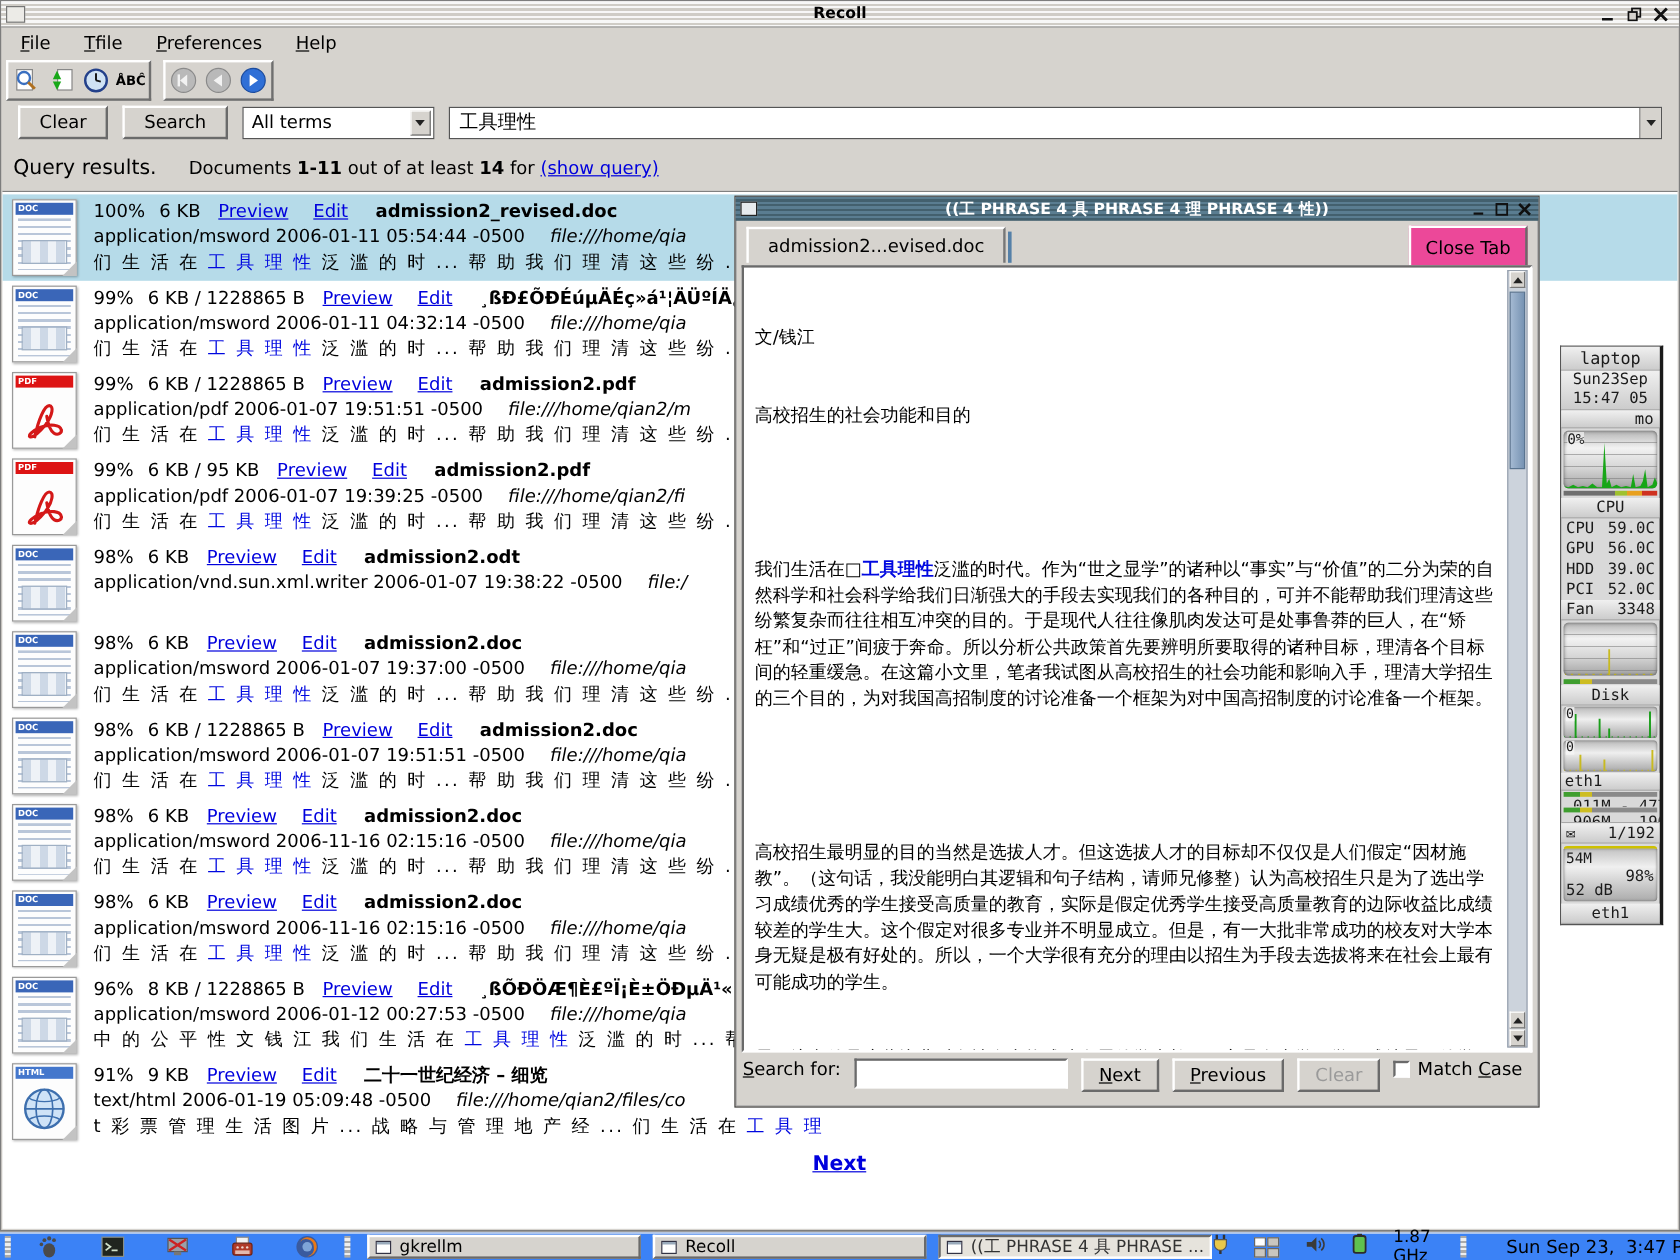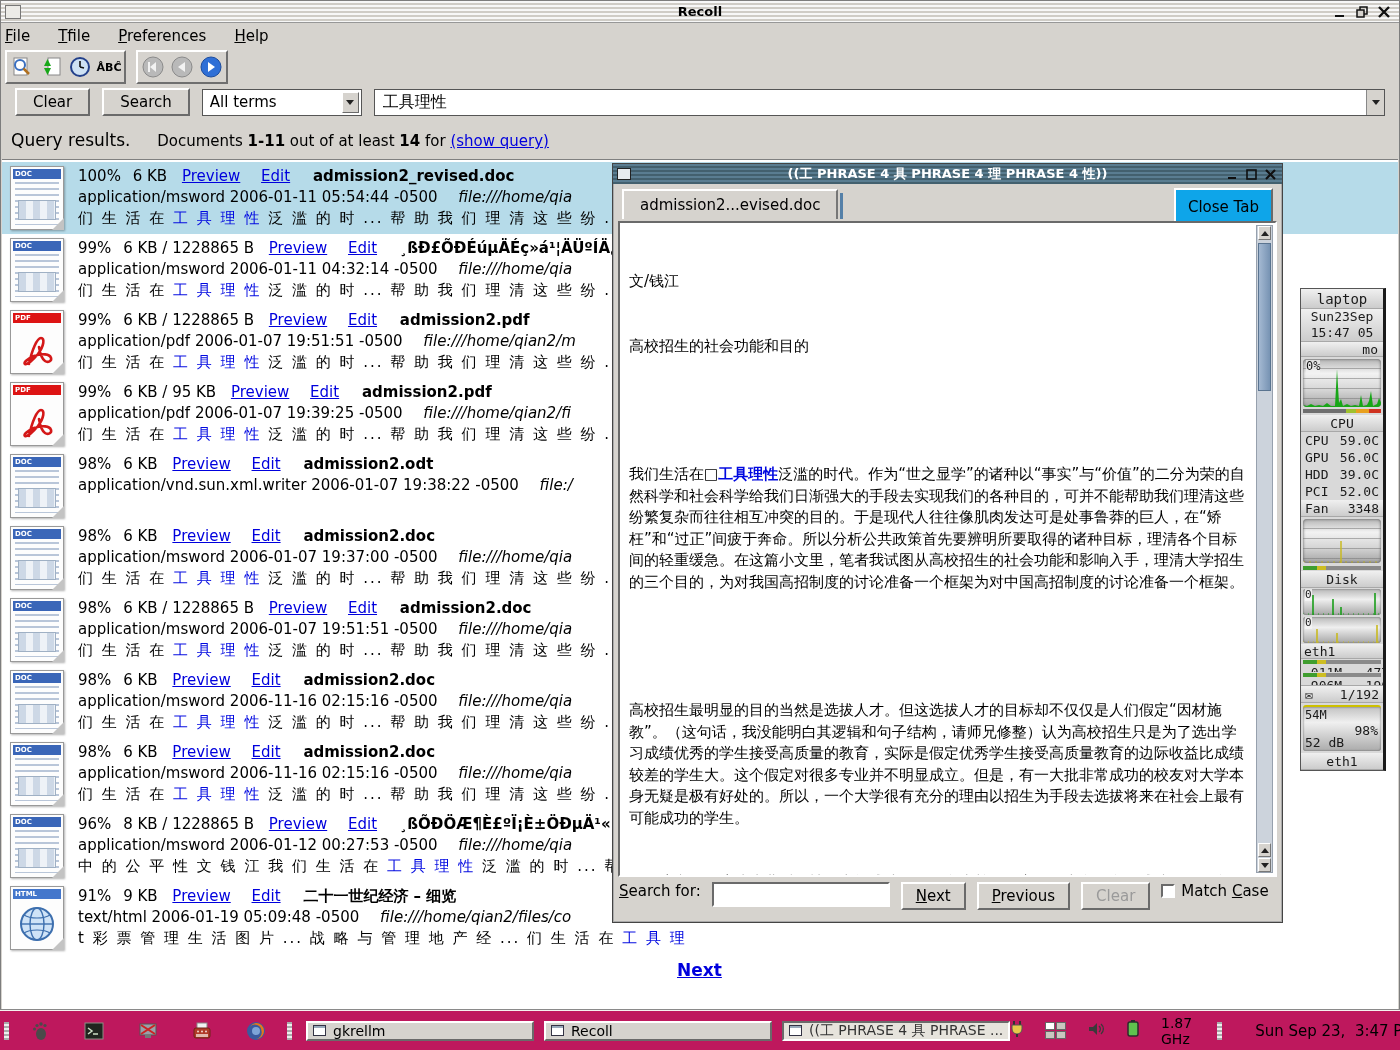--- a/index.html
+++ b/index.html
@@ -10,21 +10,21 @@
   
   .win{position:absolute;left:0;top:0;width:1400px;height:1026px;background:#d6d3ce;
     border:1px solid #7d7d7d}
   .titlebar{height:22px;background:repeating-linear-gradient(180deg,#f7f7f7 0 2px,#cfccc6 2px 4px);
     display:flex;align-items:center;position:relative;border-bottom:1px solid #979797}
   .ticon-box{width:16px;height:14px;margin-left:4px;background:#ecebe7;border:1px solid #777;z-index:2}
   .title-text{position:absolute;left:0;right:0;text-align:center;font-weight:bold;font-size:13px}
   .winbtns{margin-left:auto;display:flex;gap:8px;margin-right:8px;z-index:2}
   .wb{width:14px;height:14px;display:flex;align-items:center;justify-content:center}
 
-  .menubar{height:26px;display:flex;align-items:center;gap:28px;padding-left:4px;font-size:15px}
+  .menubar{height:26px;display:flex;align-items:center;gap:28px;padding-left:16px;font-size:15px}
   .toolbar{height:36px;display:flex;align-items:center;gap:10px;padding-left:4px}
   .tgroup{display:flex;gap:3px;padding:2px;background:#d6d3ce;
     border:2px solid;border-color:#fff #6f6f6f #6f6f6f #fff}
   .tbtn{width:26px;height:26px;display:flex;align-items:center;justify-content:center;font-size:11px;font-weight:bold}
 
   .searchrow{height:34px;display:flex;align-items:center;gap:12px;padding:0 14px}
   .btn{background:#d6d3ce;border:2px solid;border-color:#fff #6a6a6a #6a6a6a #fff;
     font-size:15px;padding:3px 16px;font-family:inherit}
   .combo{display:flex;align-items:center;height:27px;width:160px;background:#fff;
     border:1px solid #555;padding-left:7px;font-size:15px;position:relative}
@@ -78,21 +78,21 @@
     display:flex;align-items:center;position:relative}
   .picon{width:14px;height:12px;background:#e7ebee;border:1px solid #222;margin-left:4px;z-index:2}
   .ptitle-text{position:absolute;left:0;right:0;text-align:center;color:#fff;font-weight:bold;font-size:13px}
   .pbtns{margin-left:auto;display:flex;gap:6px;margin-right:5px;z-index:2}
   .pwb{width:13px;height:13px;display:flex;align-items:center;justify-content:center}
   .ptabs{height:35px;position:relative;padding:5px 0 0 9px}
   .tab{display:inline-block;height:30px;padding:5px 16px 0;font-size:15px;background:#d6d3ce;
     border:2px solid;border-color:#fff #777 #d6d3ce #fff;border-bottom:none;position:relative}
   .tabmark{display:inline-block;width:3px;height:26px;background:#5580a8;vertical-align:bottom;margin-left:2px}
   .closetab{position:absolute;right:9px;top:4px;height:37px;padding:2px 12px;font-size:15px;
-    background:#0ea5e9;border:2px solid;border-color:#fff #6a6a6a #6a6a6a #fff;font-family:inherit}
+    background:#ec4899;border:2px solid;border-color:#fff #6a6a6a #6a6a6a #fff;font-family:inherit}
   .pcontent{position:absolute;left:5px;right:5px;top:57px;bottom:45px;background:#fff;
     border:2px solid;border-color:#6a6a6a #fff #fff #6a6a6a;overflow:hidden}
   .ptext{position:absolute;left:9px;top:5px;right:27px;bottom:4px;font-size:15px;line-height:21.5px;white-space:pre-wrap}
   .ptext .gap{height:21px}
   .ptext .phl{color:#0008e0;font-weight:bold}
   .pscroll{position:absolute;right:2px;top:2px;bottom:2px;width:17px;background:#ccd3dc;border:1px solid #96a0ad}
   .sarrow{position:absolute;left:1px;right:1px;height:14px;background:#d6d3ce;
     border:1px solid;border-color:#fff #777 #777 #fff;display:flex;align-items:center;justify-content:center}
   .pthumb{position:absolute;left:1px;right:1px;top:17px;height:148px;
     background:linear-gradient(90deg,#a4b9d2,#7793b3);border:1px solid #5a7490}
@@ -129,21 +129,21 @@
   .gk-eth-lab{height:15px;line-height:15px;padding-left:3px}
   .gk-ethtxt{height:16px;line-height:16px;padding-left:2px;white-space:pre;overflow:hidden;font-size:13px}
   .gk-gap{flex:1;background:#e6e6e6;border-bottom:1px solid #a8a8a8}
   .gk-wifi{position:relative;height:46px;margin:2px 2px;border-radius:3px;overflow:hidden;flex:none;
     background:linear-gradient(180deg,#c2c2c2,#f0f0f0 35%,#ababab);box-shadow:inset 0 0 2px #555;border-top:2px solid #cdc000}
   .gk-wifi .l1{position:absolute;left:2px;top:1px;font-size:12px}
   .gk-wifi .l2{position:absolute;right:3px;top:16px;font-size:13px}
   .gk-wifi .l3{position:absolute;left:2px;bottom:1px;font-size:13px}
 
   
-  .tbar{position:absolute;left:0;bottom:0;width:1400px;height:40px;background:#be185d;z-index:10;
+  .tbar{position:absolute;left:0;bottom:0;width:1400px;height:23px;background:#3b82f6;z-index:10;
     border-top:1px solid #f4f2ee;box-shadow:0 -1px 0 #8a8a8a;display:flex;align-items:center}
   .handle{width:5px;height:18px;margin:0 4px;flex:none;
     background:repeating-linear-gradient(180deg,#aaa 0 2px,#eee 2px 4px)}
   .launch{width:26px;height:22px;display:flex;align-items:center;justify-content:center;margin:0 14px;flex:none}
   .task{flex:none;width:228px;height:20px;margin-left:10px;background:#d6d3ce;font-size:14px;
     border:2px solid;border-color:#fff #6a6a6a #6a6a6a #fff;display:flex;align-items:center;gap:7px;
     padding:0 5px;overflow:hidden;white-space:nowrap}
   .task.active{border-color:#6a6a6a #fff #fff #6a6a6a;background:#e6e3dc;color:#333}
   .wicon{width:13px;height:11px;border:1px solid #334;background:#fff;box-shadow:inset 0 2px 0 #9ab;flex:none}
   .tray{margin-left:auto;display:flex;align-items:center;gap:21px;padding-right:4px}

